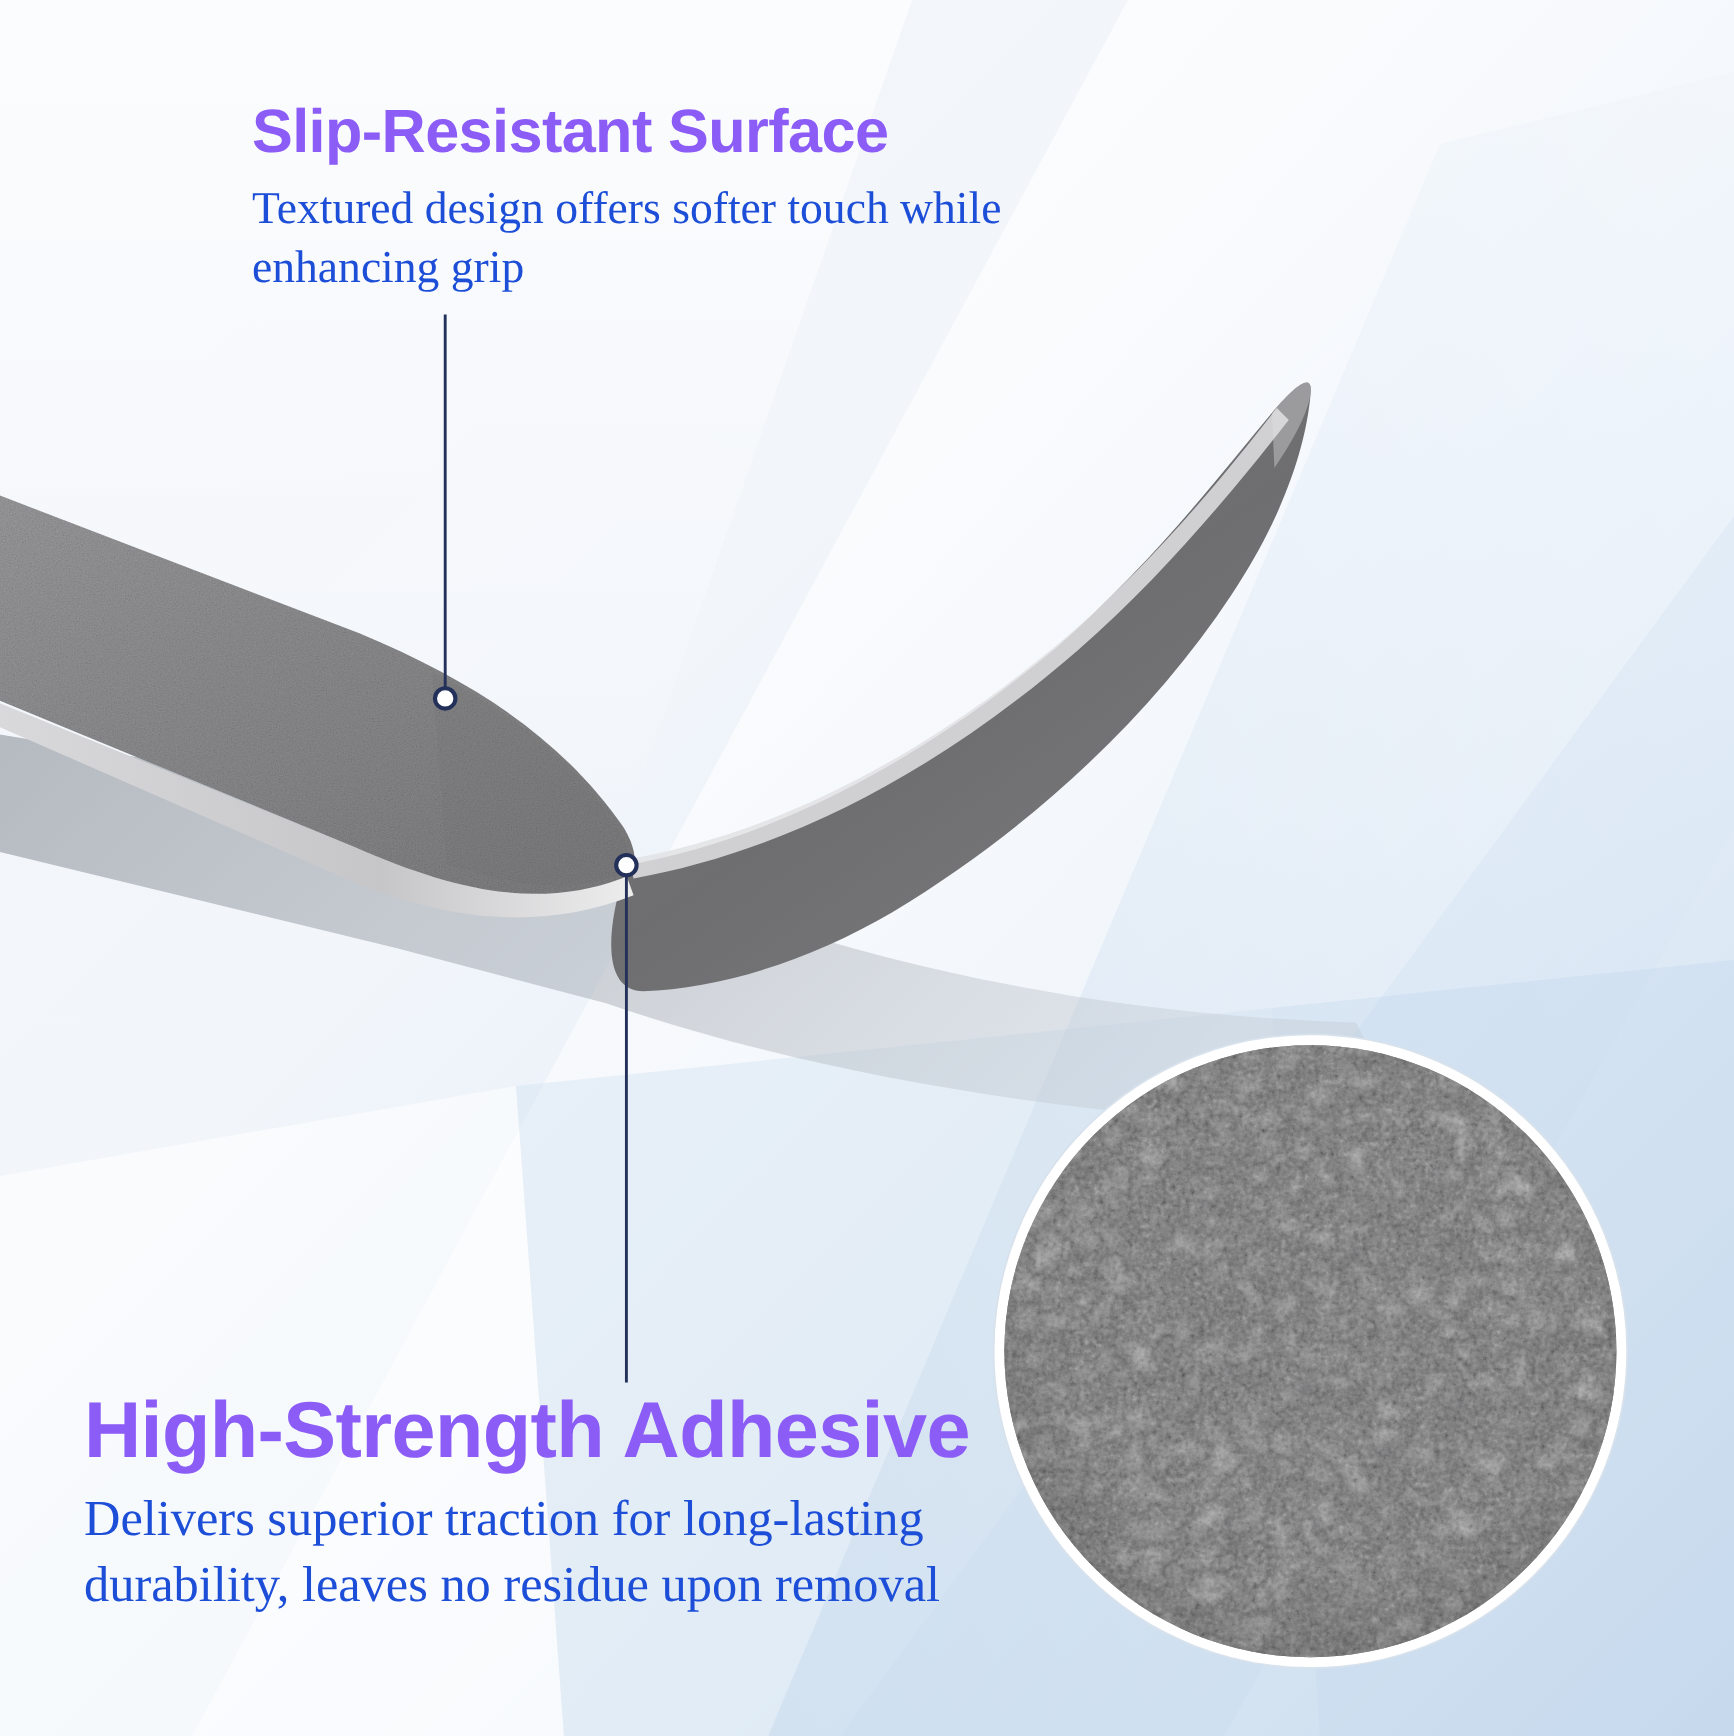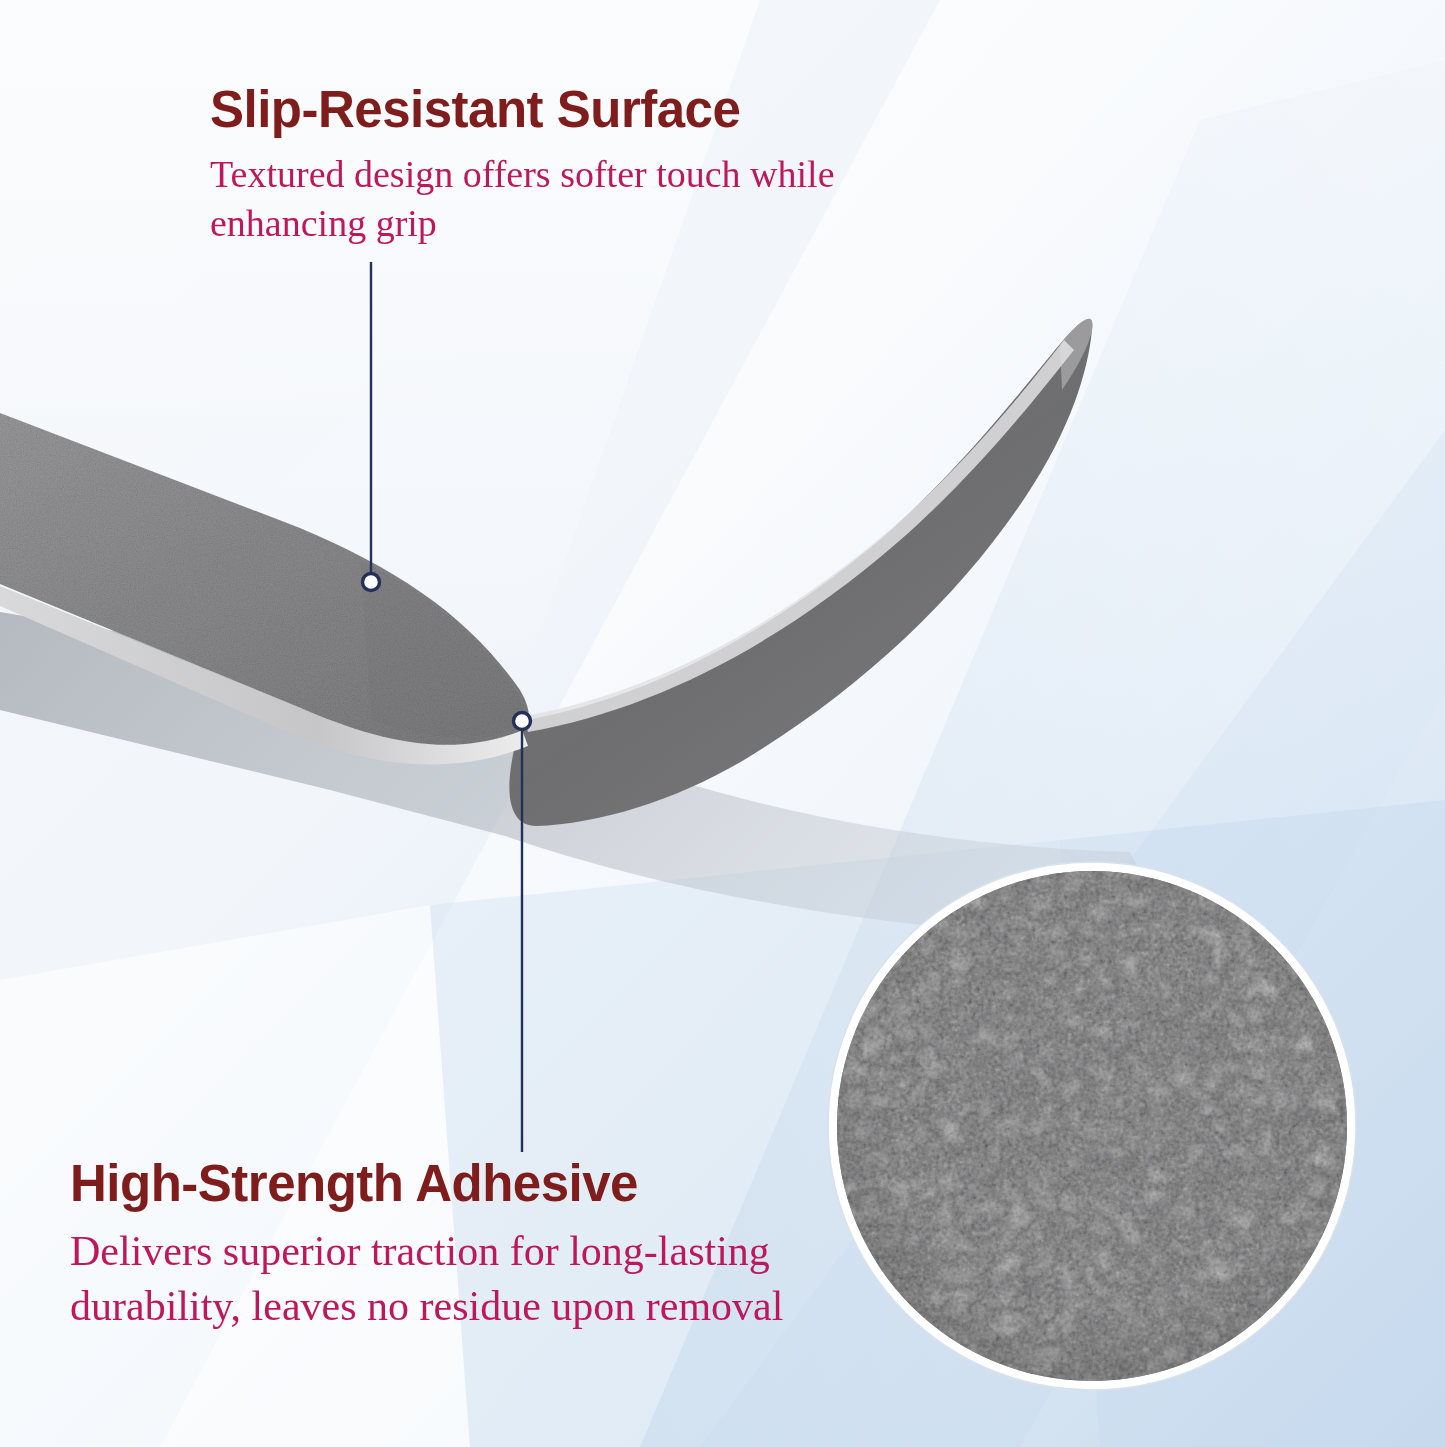--- a/index.html
+++ b/index.html
@@ -22,47 +22,47 @@
     width: 1445px;
     height: 1447px;
   }
   .callout {
     position: absolute;
     z-index: 6;
   }
   .callout-title {
     font-family: "Liberation Sans", sans-serif;
     font-weight: bold;
-    color: #7f1d1d;
+    color: #8b5cf6;
     letter-spacing: -0.5px;
     line-height: 1.02;
     white-space: nowrap;
   }
   .callout-body {
     font-family: "Liberation Serif", serif;
-    color: #be185d;
+    color: #1d4ed8;
     line-height: 1.30;
   }
   #callout-top {
     left: 210px;
     top: 84px;
     width: 760px;
   }
   #callout-top .callout-title { font-size: 51px; }
   #callout-top .callout-body {
     font-size: 38px;
     margin-top: 14px;
     width: 730px;
   }
   #callout-bottom {
     left: 70px;
     top: 1158px;
     width: 790px;
   }
-  #callout-bottom .callout-title { font-size: 51px; }
+  #callout-bottom .callout-title { font-size: 66px; }
   #callout-bottom .callout-body {
     font-size: 42px;
     margin-top: 14px;
     width: 760px;
   }
 </style>
 </head>
 <body>
 
 <div id="stage">

